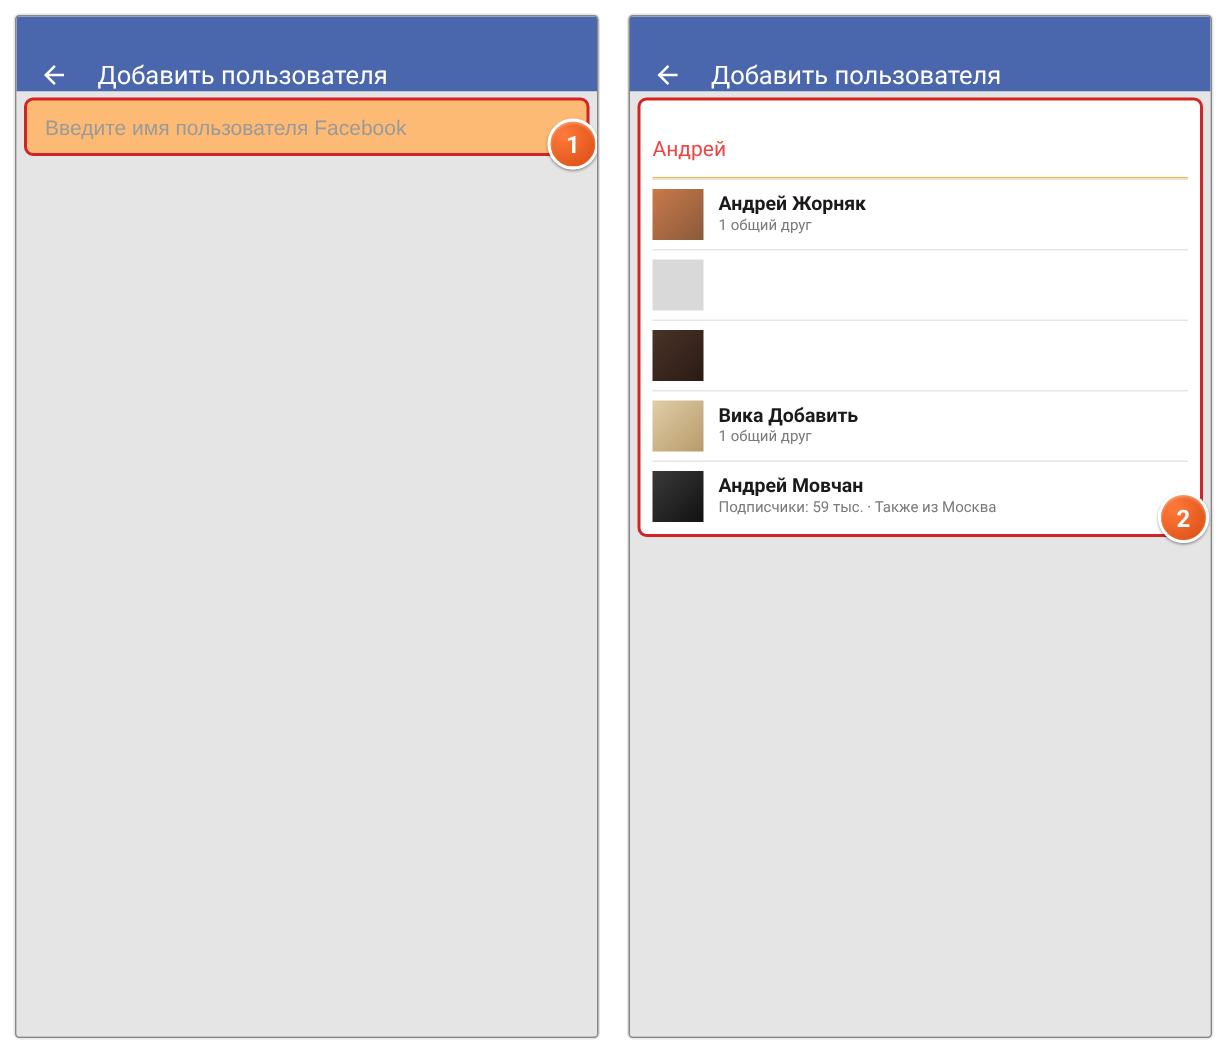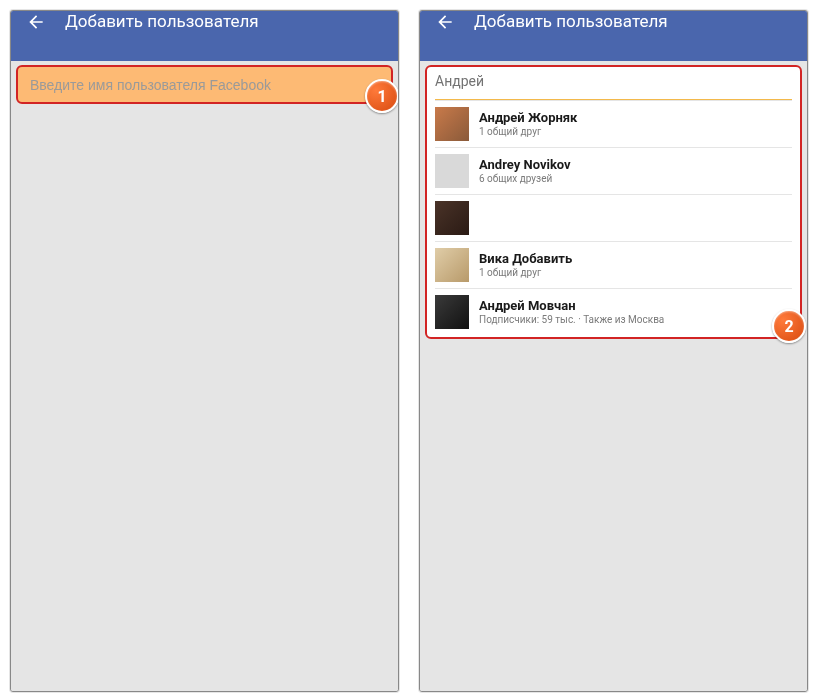--- a/index.html
+++ b/index.html
@@ -29,21 +29,21 @@
     display: flex;
     flex-direction: column;
     position: relative;
     overflow: hidden;
   }
   .header {
     background: #4a66ad;
     color: #fff;
     height: 50px;
     display: flex;
-    align-items: flex-start;
+    align-items: flex-end;
     padding: 0 14px;
     flex-shrink: 0;
   }
   .back-arrow {
     width: 22px;
     height: 22px;
     display: flex;
     align-items: center;
     justify-content: center;
     margin-right: 18px;
@@ -76,22 +76,23 @@
     width: 100%;
     font-size: 14px;
     color: #333;
     background: transparent;
   }
   .search-input::placeholder {
     color: #9a9a9a;
   }
   .search-value {
     font-size: 14px;
-    color: #737373;
+    color: #ef4444;
     min-height: 18px;
+    margin-top: 19px;
   }
   .results-hr {
     height: 1px;
     background: #f3b94b;
     margin-top: 8px;
   }
   .results-box {
     background: #fff;
     border: 2px solid #d22424;
     border-radius: 6px;
@@ -204,24 +205,20 @@
 
         <div class="result-row">
           <div class="avatar av0"></div>
           <div class="row-text">
             <span class="row-name">Андрей Жорняк</span>
             <span class="row-sub">1 общий друг</span>
           </div>
         </div>
         <div class="result-row">
           <div class="avatar av1"></div>
-          <div class="row-text">
-            <span class="row-name">Andrey Novikov</span>
-            <span class="row-sub">6 общих друзей</span>
-          </div>
         </div>
         <div class="result-row">
           <div class="avatar av2"></div>
         </div>
         <div class="result-row">
           <div class="avatar av3"></div>
           <div class="row-text">
             <span class="row-name">Вика Добавить</span>
             <span class="row-sub">1 общий друг</span>
           </div>

